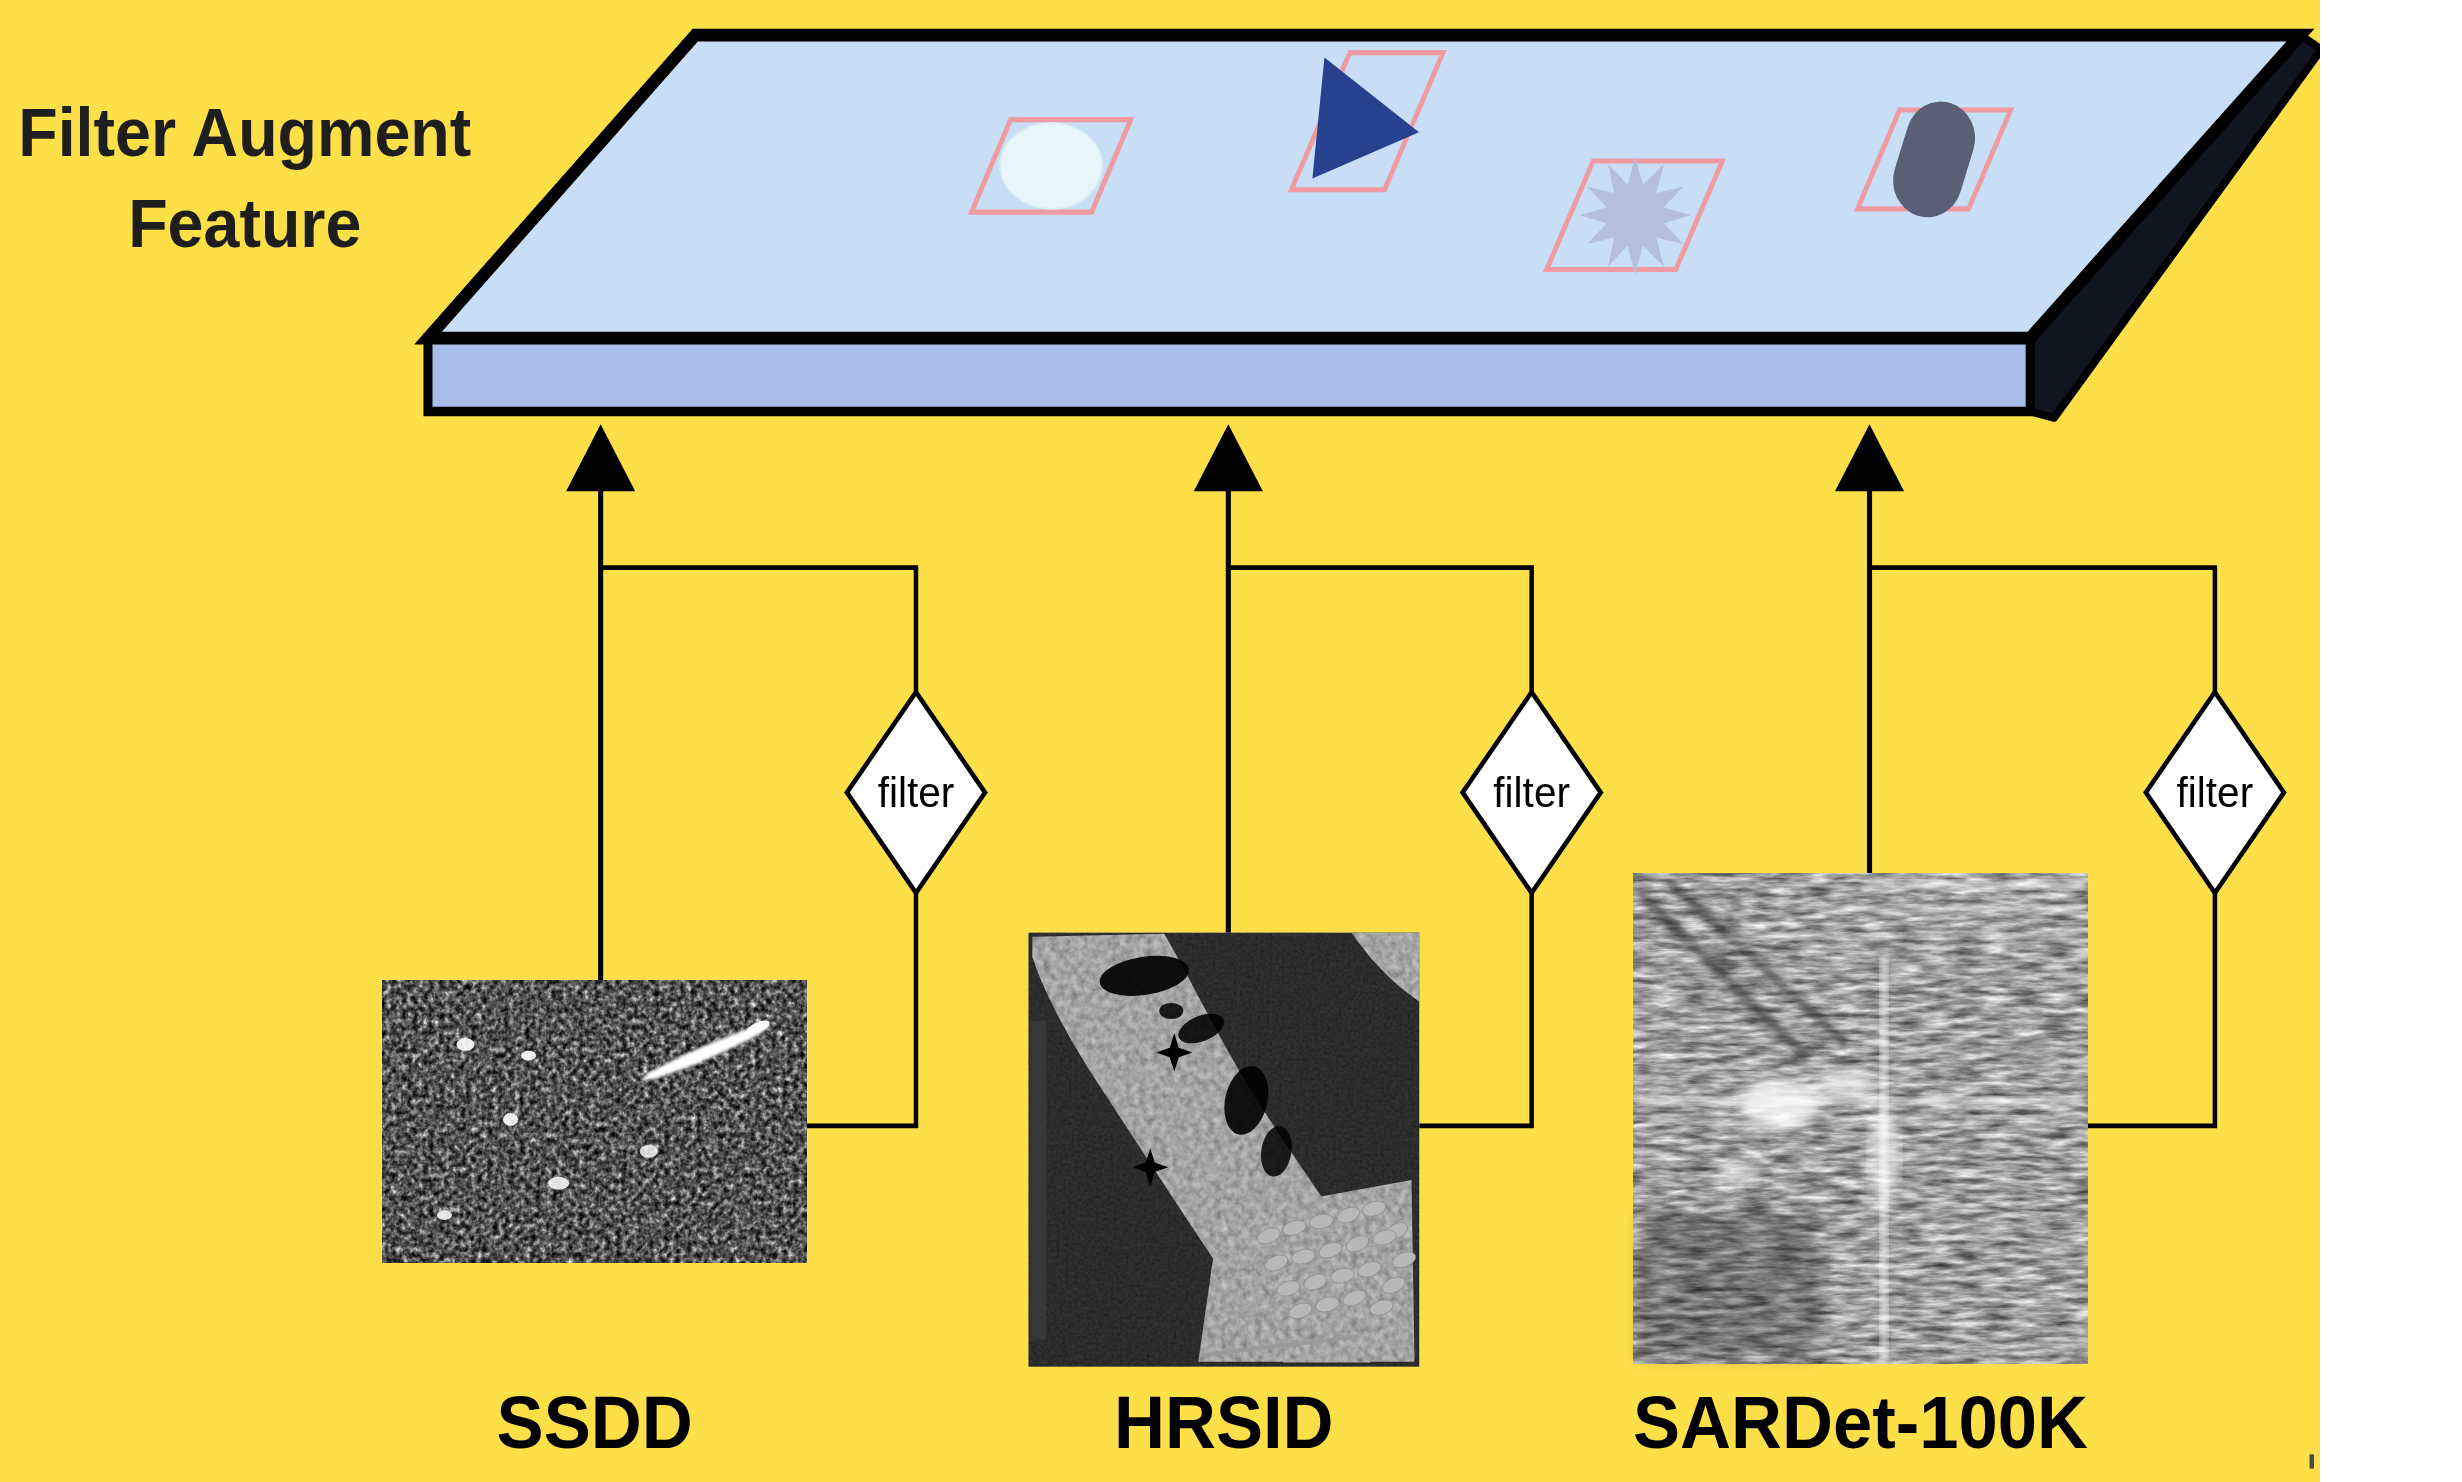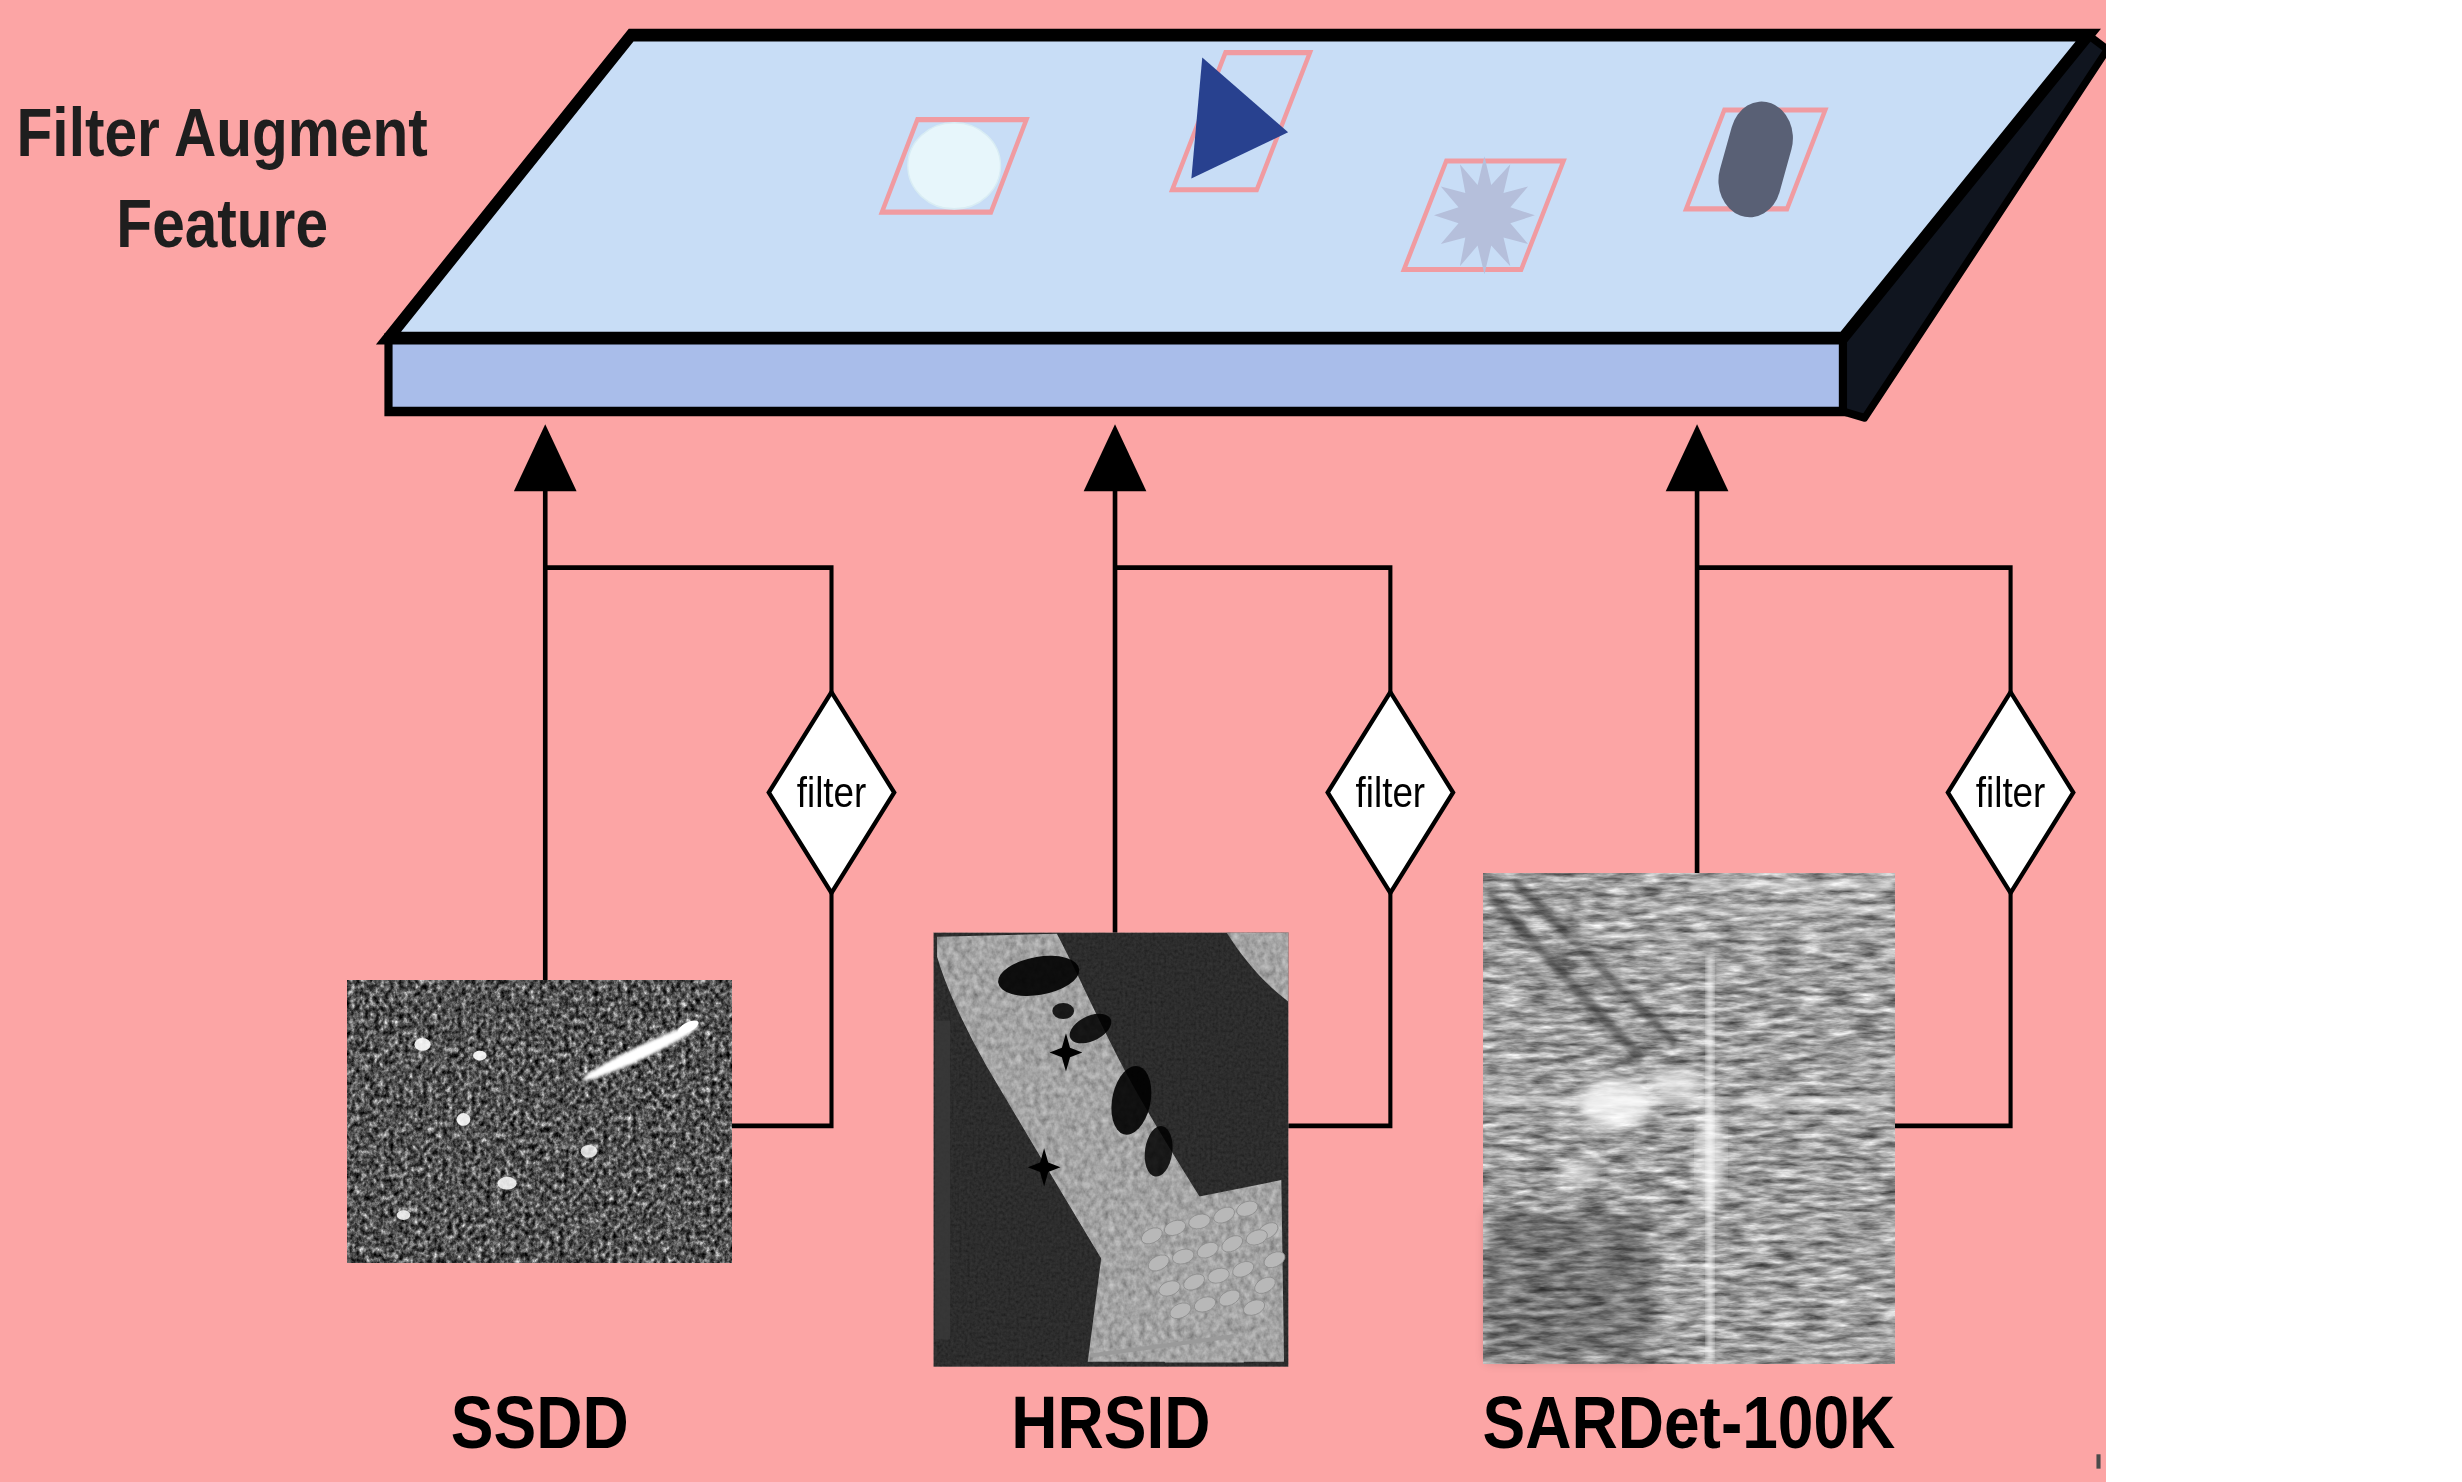--- a/index.html
+++ b/index.html
@@ -1,16 +1,16 @@
 <!DOCTYPE html>
 <html style="font-size:12px"><head>
 <meta charset="utf-8">
 <style>
   html,body{margin:0;padding:0;background:#ffffff;}
-  .stage{width:2106px;height:1483px;position:relative;background:#fca5a5;overflow:hidden;}
+  .stage{width:2320px;height:1483px;position:relative;background:#fde047;overflow:hidden;}
   .stage svg{display:block;width:100%;height:100%;}
   text{font-family:"Liberation Sans",sans-serif;fill:#111;}
   .title-text{font-size:43px;font-weight:600;fill:#1e1e1e;}
   .dataset-label{font-size:47px;font-weight:600;fill:#000;}
   .filter-label{font-size:27px;font-weight:400;fill:#000;}
   .connector{stroke:#000;stroke-width:3;fill:none;}
   .shaft{stroke:#000;stroke-width:3.4;}
   .diamond{fill:#fff;stroke:#000;stroke-width:3;}
   .feature-box{fill:none;stroke-width:3.2;}
 </style>

